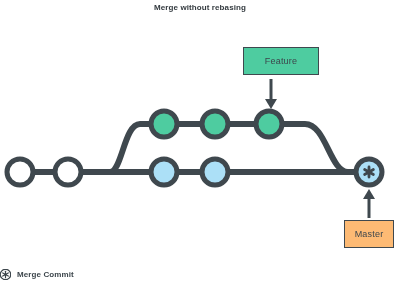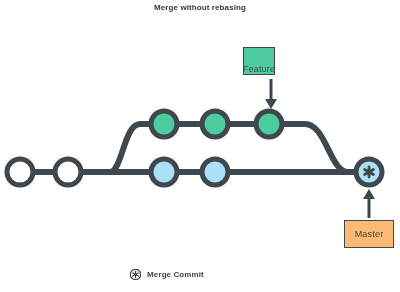--- a/index.html
+++ b/index.html
@@ -46,40 +46,39 @@
     display: flex;
     align-items: center;
     justify-content: center;
     font-size: 9px;
     color: #3d464c;
     letter-spacing: 0.2px;
   }
   #feature-label-box {
     left: 243px;
     top: 47px;
-    width: 32px;
+    width: 76px;
     height: 28px;
     background: #4ecca0;
-    align-items: flex-end;
   }
   #master-label-box {
     left: 344px;
     top: 220px;
     width: 50px;
     height: 28px;
     background: #fdba74;
   }
   .legend {
     position: absolute;
     left: 0;
     top: 269px;
     width: 334px;
     display: flex;
     align-items: center;
-    justify-content: center;
+    justify-content: flex-start;
     gap: 6px;
   }
   .legend-text {
     font-size: 8px;
     font-weight: bold;
     color: #3d464c;
     letter-spacing: 0.1px;
   }
   .legend-icon {
     display: block;

